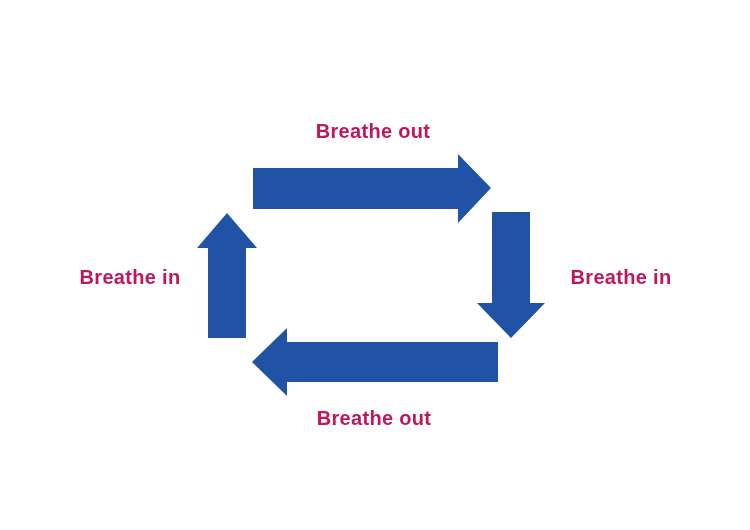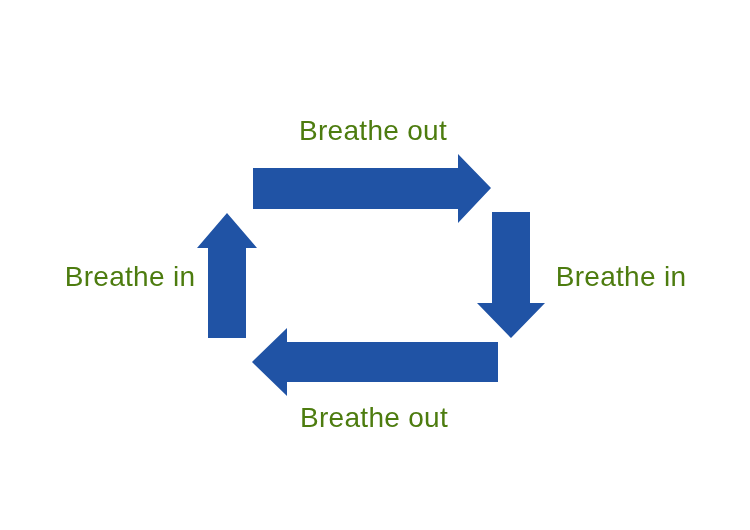--- a/index.html
+++ b/index.html
@@ -18,24 +18,24 @@
   .diagram-svg {
     position: absolute;
     left: 0;
     top: 0;
     width: 750px;
     height: 530px;
   }
   .label {
     position: absolute;
     transform: translate(-50%, -50%);
-    font-size: 28px;
-    font-weight: 400;
+    font-size: 20px;
+    font-weight: 700;
     letter-spacing: 0.3px;
-    color: #4d7c0f;
+    color: #be185d;
     white-space: nowrap;
     user-select: none;
   }
   .label-top    { left: 373px; top: 131px; }
   .label-right  { left: 621px; top: 277px; }
   .label-bottom { left: 374px; top: 418px; }
   .label-left   { left: 130px; top: 277px; }
 </style>
 </head>
 <body>

